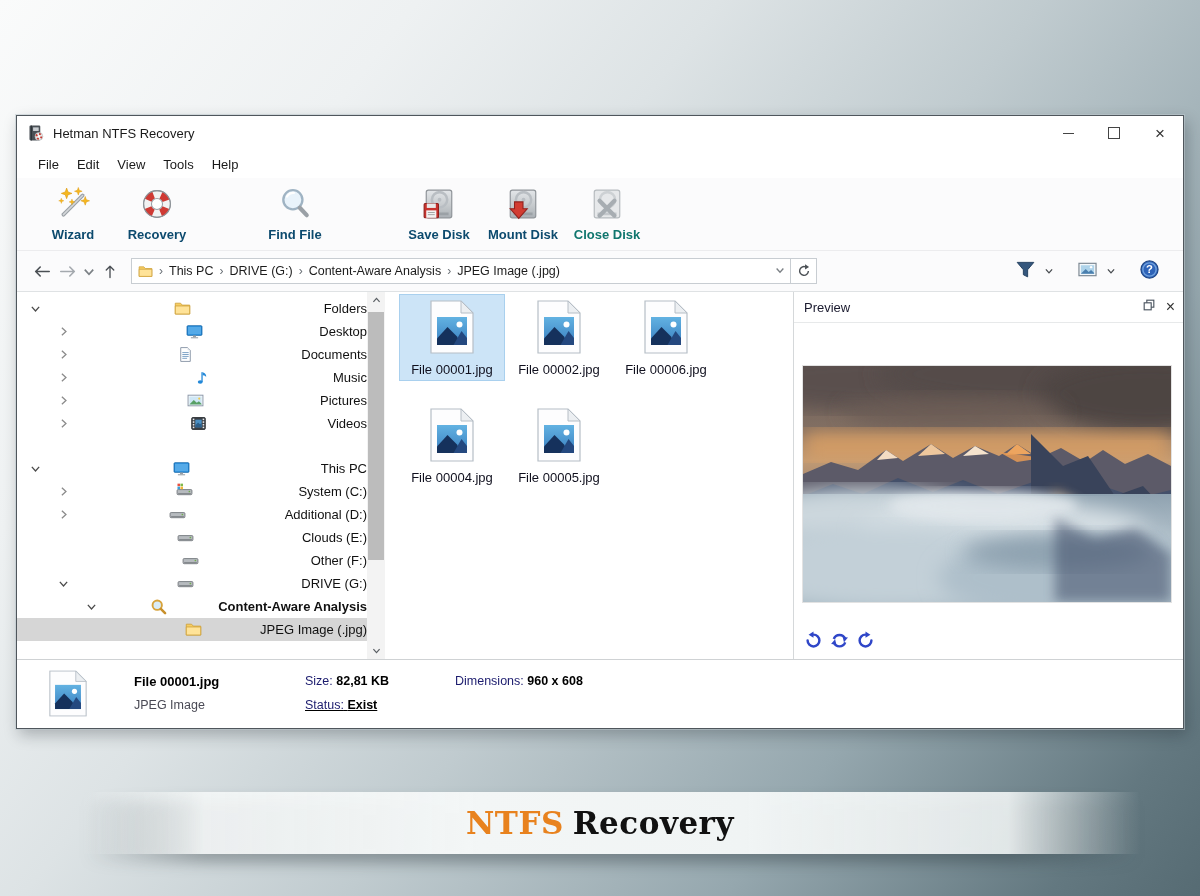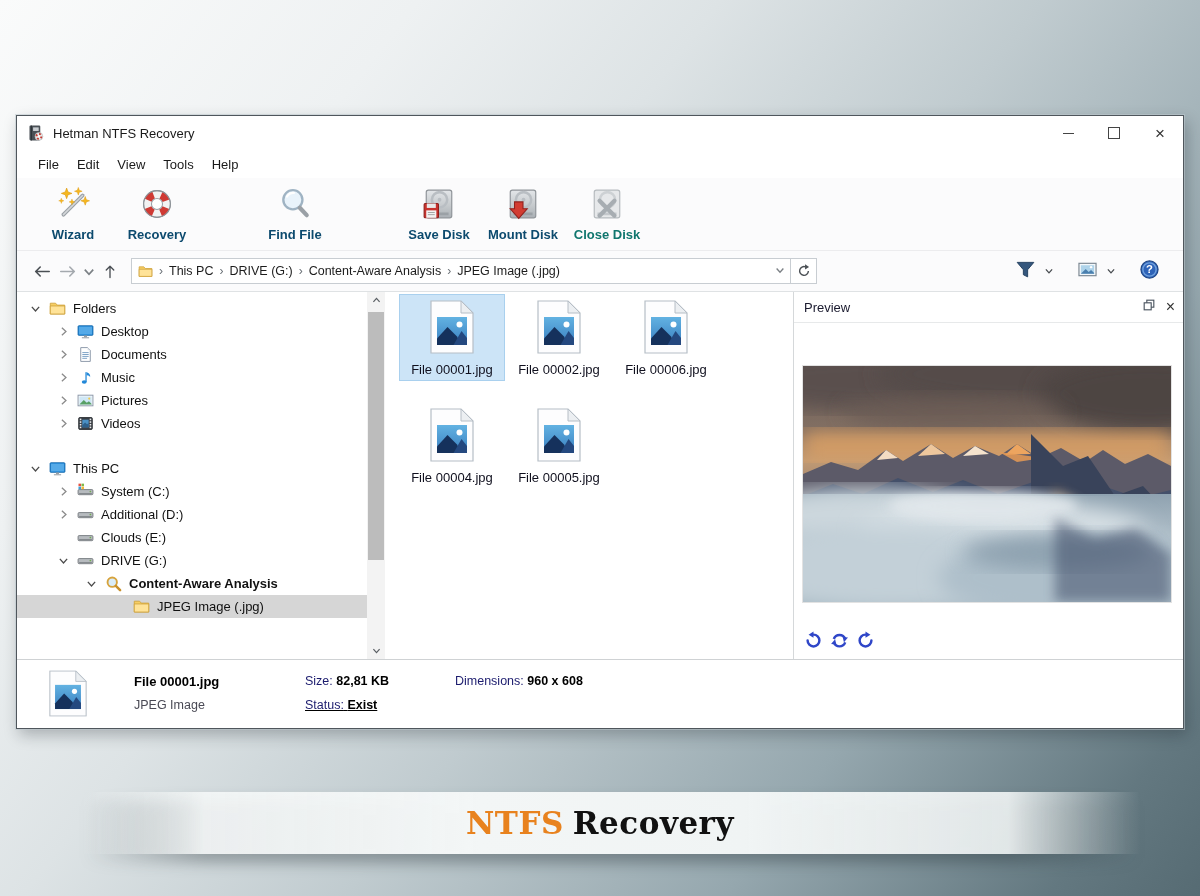--- a/index.html
+++ b/index.html
@@ -41,21 +41,21 @@
   .crumb{font-size:12.5px;color:#1c1c1c;padding:0 4px;white-space:nowrap;}
   .csep{font-size:12px;color:#6a7076;padding:0 2px;}
   .addr .caret{margin-left:auto;}
   .caret svg{width:12px;height:12px;}
   .refreshbtn{width:26px;height:26px;border:1px solid #c8cdd2;border-left:none;background:#fff;display:flex;align-items:center;justify-content:center;box-sizing:border-box;}
   .navright{margin-left:auto;display:flex;align-items:center;gap:9px;padding-right:12px;}
   .navright svg.big{width:19px;height:19px;}
   
   .content{flex:1 1 auto;display:flex;background:#fff;min-height:0;}
   .tree{width:350px;flex:0 0 350px;padding-top:5px;overflow:hidden;}
-  .trow{height:23px;display:flex;align-items:center;font-size:13px;color:#111;}
+  .trow{height:23px;display:flex;align-items:center;font-size:13px;color:#111;justify-content:space-between;}
   .trow.sel{background:#d6d6d6;}
   .trow.gap{margin-top:22px;}
   .chev{width:16px;height:16px;flex:0 0 16px;display:flex;align-items:center;justify-content:center;}
   .chev svg{width:13px;height:13px;}
   .ind0{margin-left:10px;} .ind1{margin-left:38px;} .ind2{margin-left:66px;} .ind3{margin-left:94px;}
   .ticon{width:17px;height:17px;margin:0 7px 0 6px;flex:0 0 17px;}
   .ticon svg{width:17px;height:17px;}
   .tlabel{white-space:nowrap;}
   .tlabel.b{font-weight:bold;}
   
@@ -504,20 +504,27 @@
               <use href="#i-drive"></use>
             </svg></span>
         <span class="tlabel">Additional (D:)</span>
       </div>
       <div class="trow">
         <span class="chev ind1"></span>
         <span class="ticon"><svg>
               <use href="#i-drive"></use>
             </svg></span>
         <span class="tlabel">Clouds (E:)</span>
+      </div>
+      <div class="trow">
+        <span class="chev ind1"></span>
+        <span class="ticon"><svg>
+              <use href="#i-drive"></use>
+            </svg></span>
+        <span class="tlabel">Other (F:)</span>
       </div>
       <div class="trow">
         <span class="chev ind1">
             <svg>
               <use href="#i-chevd"></use>
             </svg>
           </span>
         <span class="ticon"><svg>
               <use href="#i-drive"></use>
             </svg></span>

